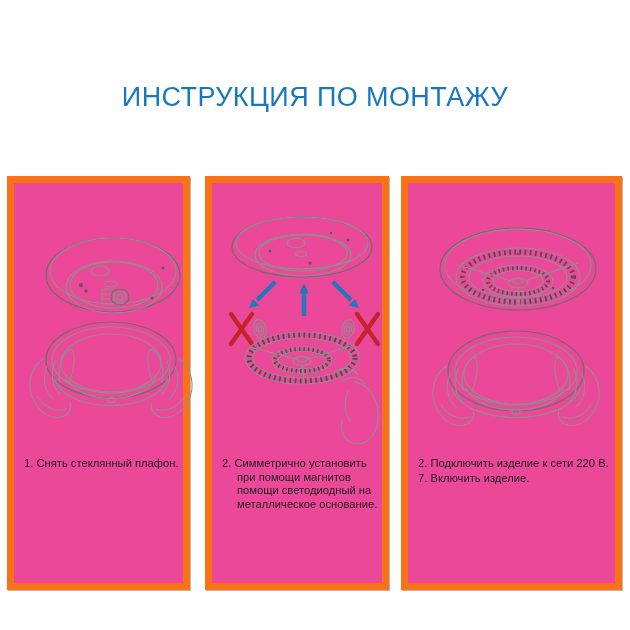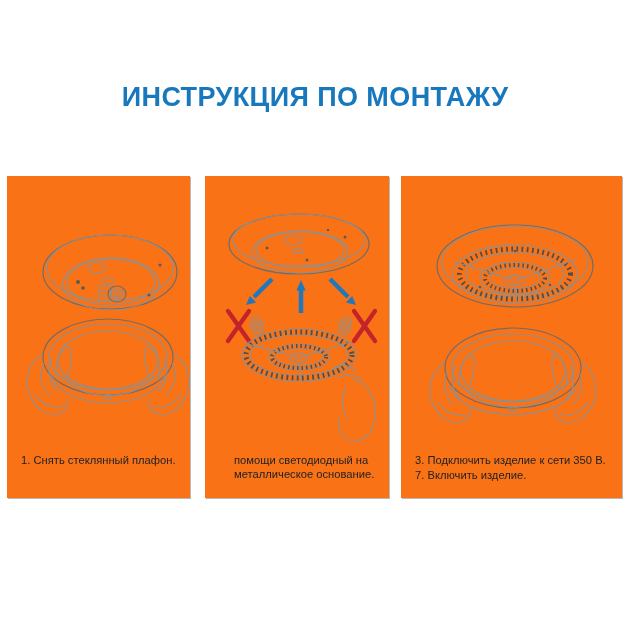--- a/index.html
+++ b/index.html
@@ -9,34 +9,34 @@
     background:#ffffff;
     font-family:"Liberation Sans",sans-serif;
     overflow:hidden;
     box-sizing:border-box;
   }
   .title{
     padding-top:82px;
     text-align:center;
     color:#1878be;
     font-size:27px;
-    font-weight:bold;
+    font-weight:normal;
     letter-spacing:0.4px;
     line-height:30px;
   }
   .panels{
     display:flex;
     align-items:flex-start;
     margin:64px 0 0 7px;
   }
   .panel{
     box-sizing:border-box;
-    height:322px;
-    border:4px solid #f97316;
-    background:#f97316;
+    height:414px;
+    border:7px solid #f97316;
+    background:#ec4899;
     box-shadow:1px 1px 0 rgba(0,0,0,0.28);
   }
   .panel.p1{width:183px;}
   .panel.p2{width:184px;margin-left:15px;}
   .panel.p3{width:221px;margin-left:12px;}
   .illus{display:block;}
   .steps{
     padding:2px 4px 0 10px;
     color:#222222;
     font-size:11.2px;
@@ -177,20 +177,22 @@
 
         <g>
           <path class="sk" d="M123 189 C 131 183, 141 184, 146 192"></path>
           <path class="sk" d="M131 198 C 139 192, 149 194, 153 202"></path>
           <path class="sk" d="M143 199 C 158 202, 168 218, 166 238 C 164 254, 152 264, 140 260 C 132 257, 128 248, 130 238"></path>
           <path class="sk" d="M136 208 C 132 218, 132 230, 138 238"></path>
         </g>
       </svg>
       <div class="steps">
         <div class="step">
+          <div class="step-line first">2. Симметрично установить</div>
+          <div class="step-line cont">при помощи магнитов</div>
           <div class="step-line cont">помощи светодиодный на</div>
           <div class="step-line cont">металлическое основание.</div>
         </div>
       </div>
     </div>
 
     <div class="panel p3">
       <svg class="illus" width="219" height="272" viewBox="0 0 219 272">
 
         <g>
@@ -229,21 +231,21 @@
         <g transform="translate(207,8) scale(-1,1)">
           <path class="sk" d="M30 175 C 16 184, 12 204, 20 218 C 26 230, 38 238, 50 233 C 56 230, 58 224, 56 219"></path>
           <path class="sk" d="M46 199 C 43 185, 48 171, 57 166 C 62 169, 61 185, 55 200"></path>
           <path class="sk" d="M33 183 C 28 195, 30 208, 39 216"></path>
           <path class="sk" d="M41 178 C 36 191, 38 203, 46 211"></path>
           <path class="sk" d="M24 214 C 30 224, 42 230, 52 226"></path>
         </g>
       </svg>
       <div class="steps">
         <div class="step">
-          <div class="step-line first">3. Подключить изделие к сети 350 В.</div>
+          <div class="step-line first">2. Подключить изделие к сети 220 В.</div>
         </div>
         <div class="step">
           <div class="step-line first">7. Включить изделие.</div>
         </div>
       </div>
     </div>
 
   </div>
 </div>
 

